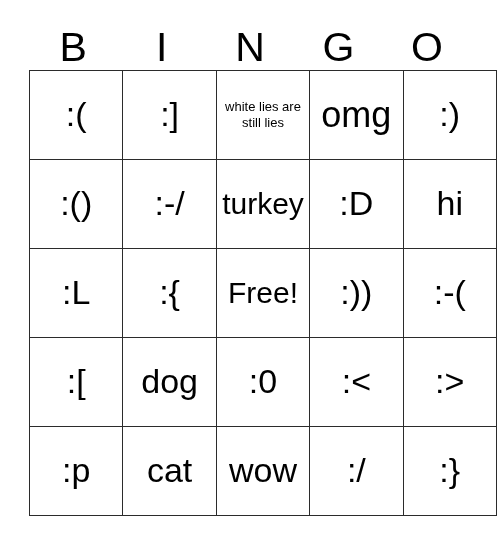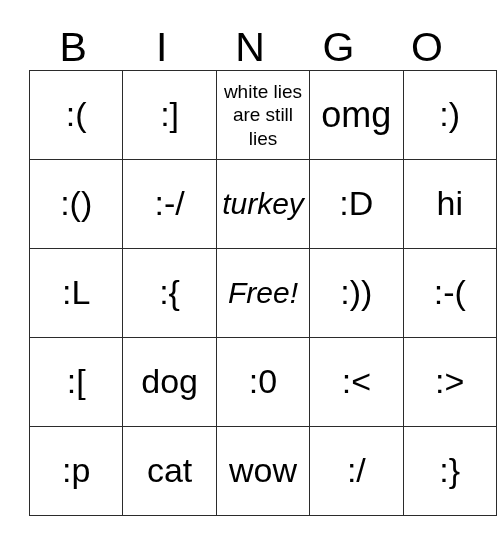--- a/index.html
+++ b/index.html
@@ -57,23 +57,23 @@
     padding: 0 2px;
     font-size: 34px;
     line-height: 1.05;
     font-weight: 400;
     color: #000;
     background: #ffffff;
     overflow: hidden;
     word-wrap: break-word;
   }
   
-  #grid td.size-md { font-size: 30px; font-style: italic; }
+  #grid td.size-md { font-size: 30px; }
   #grid td.size-sm {
-    font-size: 19px;
+    font-size: 13px;
     line-height: 1.22;
     border-radius: 14px;
   }
   #grid td.size-lg { font-size: 36px; text-align: center; }
 
   .cell-text {
     display: block;
     width: 100%;
   }
 </style>

